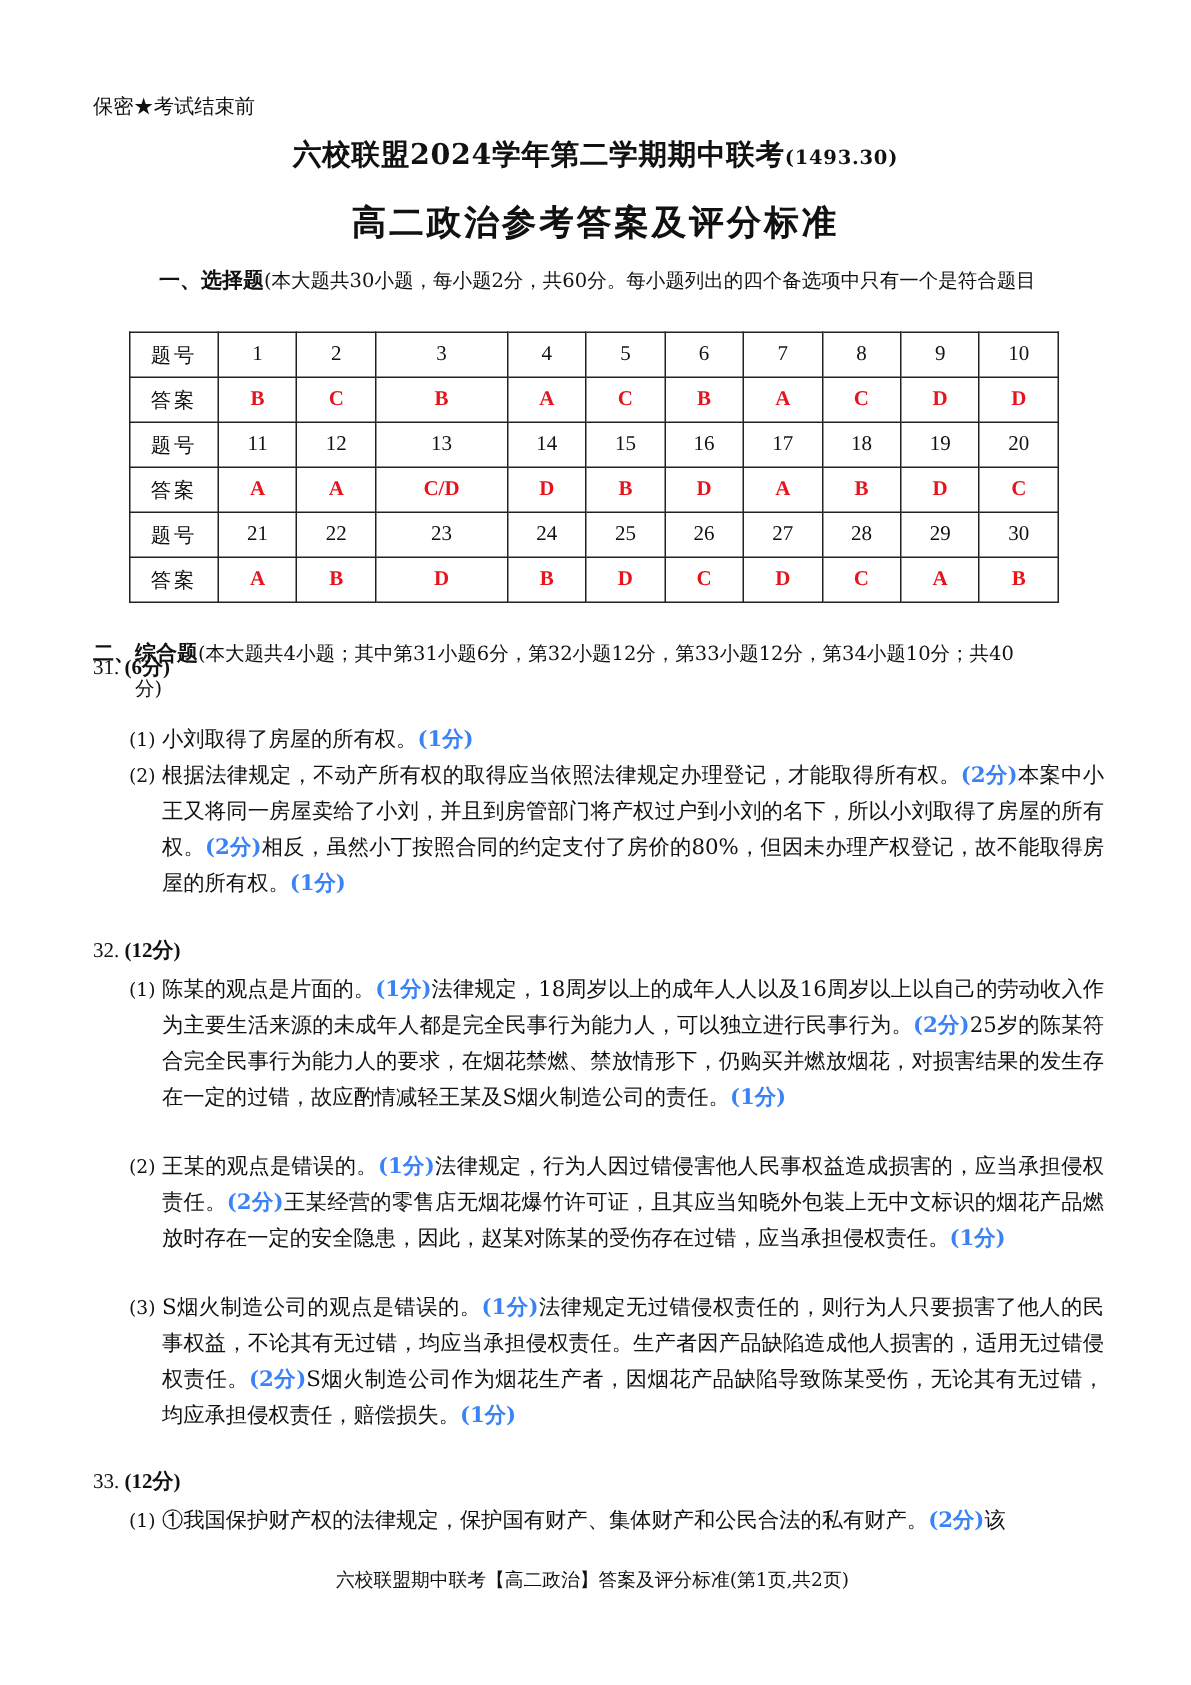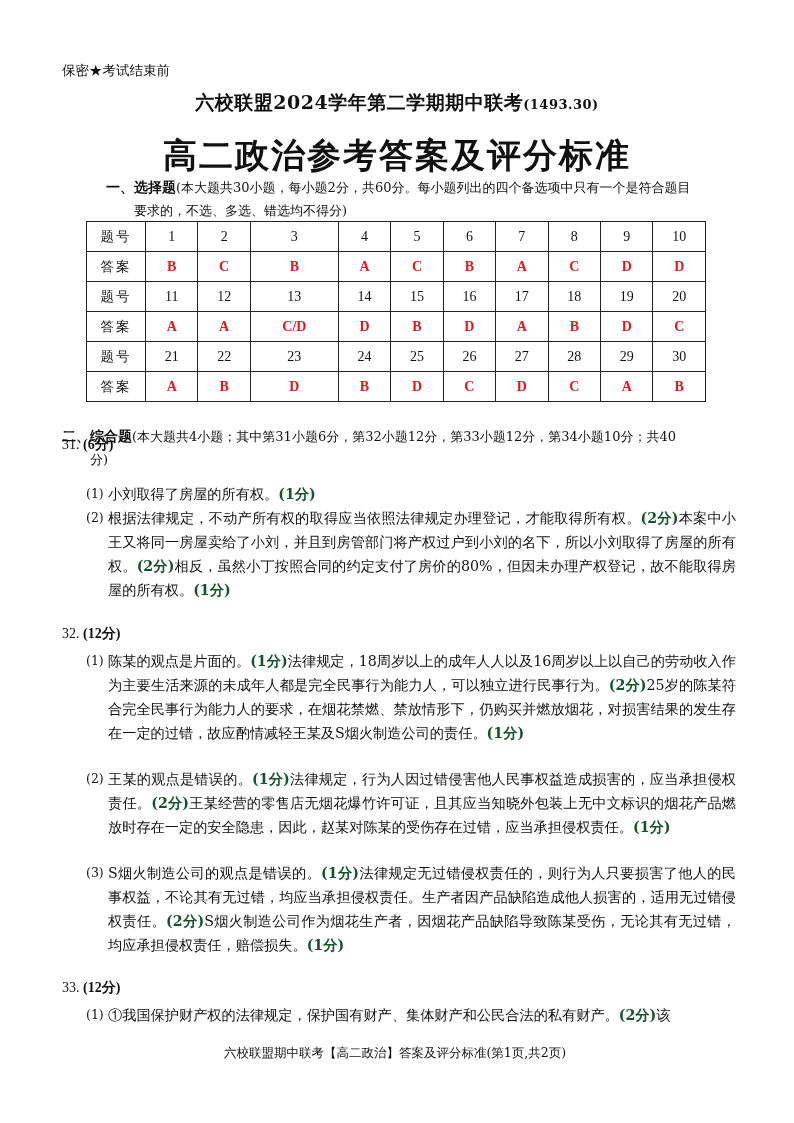--- a/index.html
+++ b/index.html
@@ -5,56 +5,55 @@
   html, body { margin: 0; padding: 0; background: #ffffff; }
   body {
     width: 794px; height: 1123px; position: relative; overflow: hidden;
     font-family: "DejaVu Serif", "Liberation Serif", serif;
     color: #111111;
   }
   .abs { position: absolute; }
   .confidential { left: 62px; top: 62px; font-size: 13.5px; }
   .exam-title { left: 0; width: 794px; top: 90px; text-align: center; font-size: 19px; font-weight: bold; letter-spacing: 0.5px; }
   .exam-title .date { font-size: 13px; font-weight: bold; }
-  .doc-title { left: 0; width: 794px; top: 133px; text-align: center; font-size: 34px; font-weight: bold; letter-spacing: 2px; }
+  .doc-title { left: 0; width: 794px; top: 133px; text-align: center; font-size: 23px; font-weight: bold; letter-spacing: 2px; }
   .section-head { left: 62px; width: 680px; font-size: 13px; line-height: 23px; }
   .section-head .label { font-weight: bold; font-size: 14px; }
   .section-head .indent { padding-left: 28px; display: block; }
   table.answers {
     position: absolute; left: 86px; top: 221px; width: 620px;
     border-collapse: collapse; font-family: "Liberation Serif", serif; border-radius: 19px;
   }
   table.answers td {
     border: 1.2px solid #222; height: 29px; text-align: center; font-size: 14px; padding: 0;
   }
   table.answers td.hdr { width: 58px; font-size: 13.5px; letter-spacing: 2px; }
   table.answers td.ans { color: #e8141d; font-weight: bold; }
   .qhead { left: 62px; font-size: 14px; font-family: "Liberation Serif", serif; }
   .qhead b { font-weight: bold; }
   .para {
     left: 86px; width: 650px; font-size: 14.2px; line-height: 24px;
     text-align: justify;
   }
   .para .num { display: inline-block; width: 22px; font-size: 12.5px; }
   .para .body { display: block; margin-top: -24px; padding-left: 22px; }
-  .score { color: #14532d; font-weight: bold; }
+  .score { color: #3b82f6; font-weight: bold; }
   .footer { left: 0; width: 790px; top: 1045px; text-align: center; font-size: 12.5px; }
 </style>
 </head>
 <body>
 
 <div class="abs confidential">保密★考试结束前</div>
 
 <div class="abs exam-title"><span>六校联盟2024学年第二学期期中联考</span><span class="date">(1493.30)</span></div>
 
 <div class="abs doc-title">高二政治参考答案及评分标准</div>
 
 <div class="abs section-head" style="top:176px;margin-left:44px;">
   <span class="label">一、选择题</span><span>(本大题共30小题，每小题2分，共60分。每小题列出的四个备选项中只有一个是符合题目</span>
-  <span class="indent">要求的，不选、多选、错选均不得分)</span>
 </div>
 
 <table class="answers">
   <tbody id="answer-body">
       <tr>
         <td class="hdr">题号</td>
         <td>1</td>
         <td>2</td>
         <td>3</td>
         <td>4</td>

